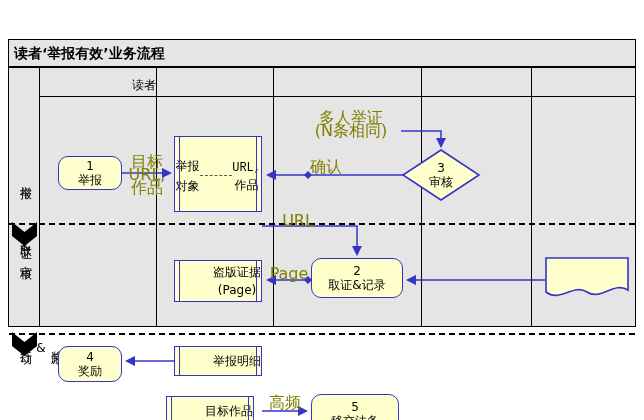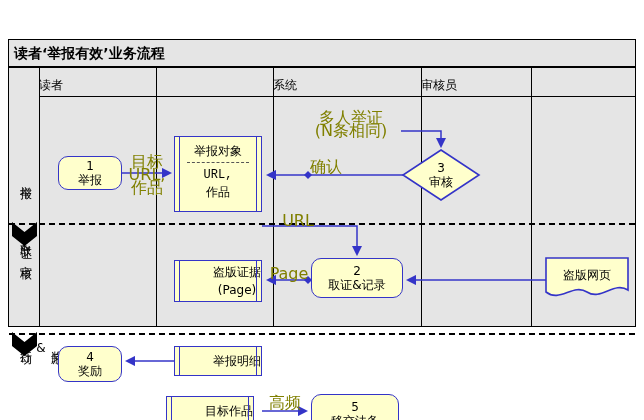--- a/index.html
+++ b/index.html
@@ -14,21 +14,21 @@
     border:1.5px solid #000; background:#e5e5e5;margin-top:35px;
   }
   .title {
     position:absolute; left:0; top:0; right:0; height:28px;
     border-bottom:2px solid #000;
     font-size:14px; font-weight:bold; padding:5px 0 0 5px;
   }
   .vl { position:absolute; top:28px; bottom:0; width:1px; background:#000; }
   .head-line { position:absolute; left:30px; right:0; top:56px; height:1px; background:#000; }
   .dash { position:absolute; left:0; right:0; height:0; border-top:2px dashed #000; }
-  .col-head { position:absolute; top:37px; font-size:12px; text-align:left; }
+  .col-head { position:absolute; top:37px; font-size:12px; text-align:right; }
   .lane-label {
     position:absolute; left:8px; writing-mode:vertical-rl; text-orientation:upright;
     font-size:12px; letter-spacing:2px;
   }
   .chev {
     position:absolute; left:3px; width:25px; height:24px; background:#000;
     clip-path:polygon(0% 0%, 50% 42%, 100% 0%, 100% 58%, 50% 100%, 0% 58%);
   }
   .wires { position:absolute; left:0; top:0; width:628px; height:408px; pointer-events:none; }
   .node {
@@ -39,21 +39,21 @@
   .db {
     position:absolute; border:1.6px solid #3434c8; background:#ffffcc;
     display:flex; align-items:center; justify-content:flex-end;
     font-size:12px; text-align:center;
   }
   .db::before, .db::after {
     content:""; position:absolute; top:0; bottom:0; width:0; border-left:1.3px solid #3434c8;
   }
   .db::before { left:4px; }
   .db::after  { right:4px; }
-  .db1 { flex-direction:column; justify-content:flex-start; padding-top:4px; }
+  .db1 { flex-direction:row; justify-content:flex-start; padding-top:4px; }
   .db-title { line-height:20px; }
   .db-sep { border-top:1px dashed #555; width:72%; margin:1px auto 2px auto; }
   .db-body { line-height:18px; padding-top:1px;font-family:Liberation Mono, monospace; }
   .pre { white-space:pre-line; }
   .center2 { line-height:18px; white-space:pre-line; }
   .overlay-text {
     position:absolute; display:flex; flex-direction:column; align-items:center;
     justify-content:center; font-size:12px; line-height:14px; text-align:center;
   }
   .elabel {
@@ -72,22 +72,20 @@
     <div class="vl" style="left:30px"></div>
     <div class="vl" style="left:147px"></div>
     <div class="vl" style="left:264px"></div>
     <div class="vl" style="left:412px"></div>
     <div class="vl" style="left:522px"></div>
     <div class="head-line"></div>
     <div class="dash" style="top:183px"></div>
     <div class="dash" style="top:293px"></div>
 
     <div class="col-head" style="left:30px;width:117px">读者</div>
-    <div class="col-head" style="left:264px;width:148px">系统</div>
-    <div class="col-head" style="left:412px;width:110px">审核员</div>
 
     <div class="lane-label" style="top:136px">举报</div>
     <div class="lane-label" style="top:196px">取证&amp;审核</div>
     <div class="lane-label" style="top:301px">奖励&amp;行动</div>
     <div class="chev" style="top:182px"></div>
     <div class="chev" style="top:292px"></div>
 
     <svg class="wires" viewBox="0 0 628 408">
       <defs>
         <marker id="ar" viewBox="0 0 10 10" refX="8" refY="5" markerWidth="7" markerHeight="7" orient="auto">
@@ -130,23 +128,20 @@
     <div class="db" style="left:165px;top:220px;width:88px;height:42px">
       <div class="center2">盗版证据
 (Page)</div>
     </div>
 
     <div class="node" style="left:302px;top:218px;width:92px;height:40px">
       <span>2</span>
       <span>取证&amp;记录</span>
     </div>
 
-    <div class="overlay-text" style="left:537px;top:222px;width:82px;height:26px">
-      <span>盗版网页</span>
-    </div>
 
     <div class="node" style="left:49px;top:306px;width:64px;height:36px">
       <span>4</span>
       <span>奖励</span>
     </div>
 
     <div class="db" style="left:165px;top:306px;width:88px;height:30px">
       <div>举报明细</div>
     </div>
 

